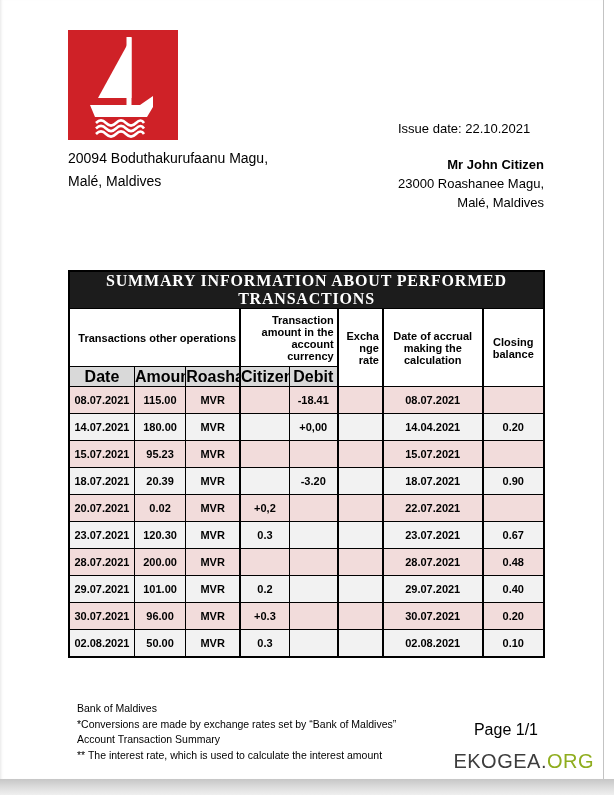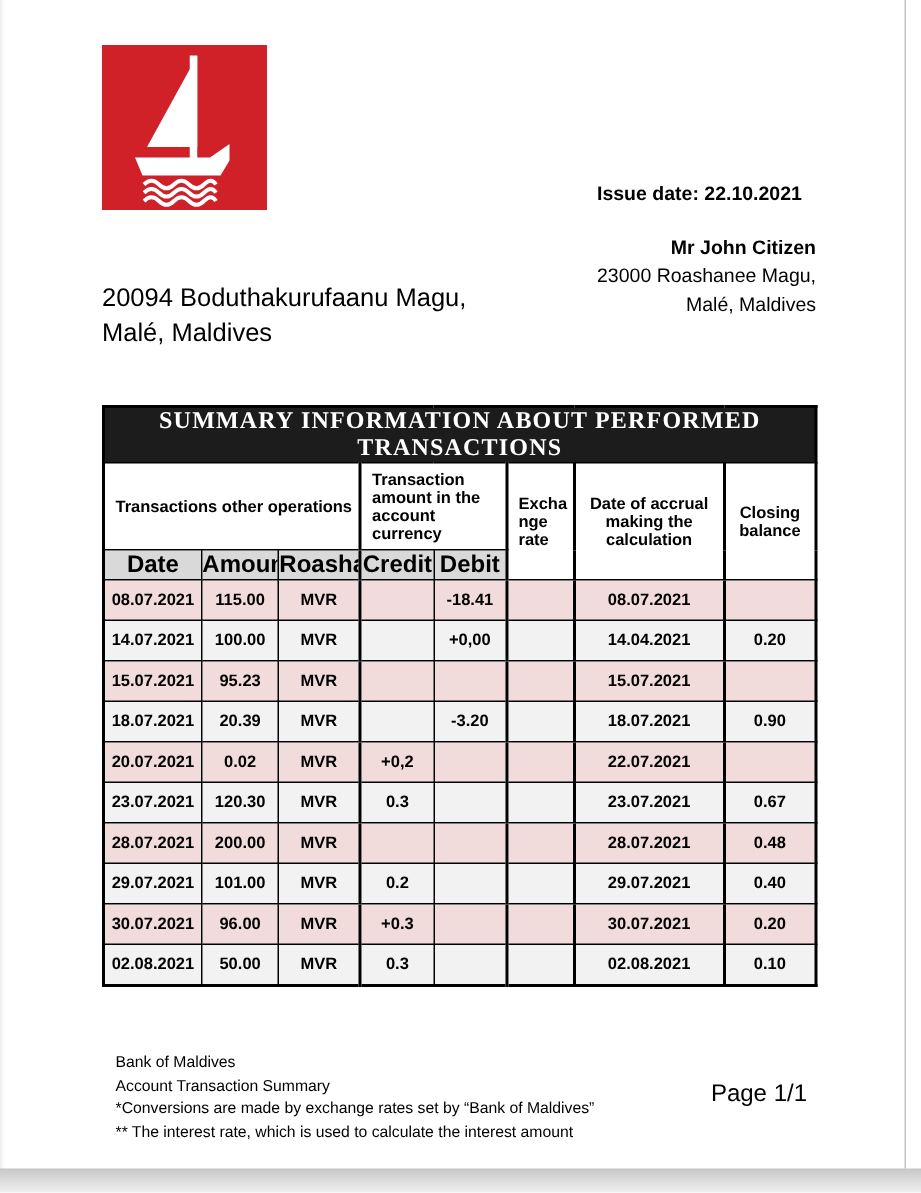--- a/index.html
+++ b/index.html
@@ -7,35 +7,35 @@
   body { position:relative; overflow:hidden; }
 
   .page { position:absolute; left:0; top:0; width:604px; height:779px; background:#fff;
           border-right:1px solid #c3c3c3; box-shadow: inset 3px 0 3px -2px rgba(0,0,0,.10); }
   .bottom-strip { position:absolute; left:0; top:779px; width:614px; height:16px;
           background:linear-gradient(180deg,#c6c6c6 0%,#dedede 55%,#efefef 100%); }
 
   .logo-box { position:absolute; left:68px; top:30px; width:110px; height:110px; }
   .logo-box svg { display:block; width:110px; height:110px; }
 
-  .sender { position:absolute; left:68px; top:147px; font-size:17px; line-height:23px;margin-top:40px; }
-  .issue  { position:absolute; left:398px; top:121px; font-size:13px;font-weight:bold; }
+  .sender { position:absolute; left:68px; top:147px; font-size:14px; line-height:23px; }
+  .issue  { position:absolute; left:398px; top:121px; font-size:13px; }
   .recipient { position:absolute; left:398px; top:155px; font-size:13px; line-height:19px;text-align:right; }
   .recipient .name { font-weight:bold; }
 
   table.doc-table { position:absolute; left:68px; top:270px; width:477px;
           border-collapse:collapse; table-layout:fixed; }
   .doc-table th, .doc-table td { border:1px solid #000; overflow:hidden; }
 
   .title-cell { background:var(--bar-bg); color:#fff; font-family:"Liberation Serif",serif;
           font-size:16px; font-weight:bold; letter-spacing:.8px; height:33px;
           text-align:center; border:2px solid #000; border-bottom:1px solid #000; }
 
   .group-row th { height:58px; font-size:11px; font-weight:bold; background:#fff; vertical-align:middle; }
-  .gh-left   { text-align:left; padding:2px 3px 2px 7px; overflow-wrap:break-word; }
+  .gh-left   { text-align:right; padding:2px 3px 2px 7px; overflow-wrap:break-word; }
   .gh-center { text-align:center; padding:2px 3px; }
 
   .sub-row th { height:20px; font-size:16px; font-weight:bold; 
           background:var(--subheader-bg); vertical-align:middle; }
 
   tbody td { height:27px; font-size:11px; font-weight:700; text-align:center; vertical-align:middle; }
   tbody tr:nth-child(odd)  td { background:var(--row-pink); }
   tbody tr:nth-child(even) td { background:var(--row-light); }
   .thickL { border-left-width:2px !important; }
   table.doc-table { border:2px solid #000; }
@@ -96,38 +96,38 @@
         <th colspan="3" class="gh-left">Transactions other operations</th>
         <th colspan="2" class="gh-left thickL">Transaction amount in the account currency</th>
         <th rowspan="2" class="gh-left thickL">Exchange rate</th>
         <th rowspan="2" class="gh-center thickL">Date of accrual making the calculation</th>
         <th rowspan="2" class="gh-center thickL">Closing balance</th>
       </tr>
       <tr class="sub-row">
         <th>Date</th>
         <th>Amount</th>
         <th>Roashanee</th>
-        <th class="thickL">Credit</th>
+        <th class="thickL">Citizen</th>
         <th>Debit</th>
       </tr>
     </thead>
     <tbody id="rows-body">
         <tr>
           <td>08.07.2021</td>
           <td>115.00</td>
           <td>MVR</td>
           <td class="thickL"></td>
           <td>-18.41</td>
           <td class="thickL"></td>
           <td class="thickL">08.07.2021</td>
           <td class="thickL"></td>
         </tr>
         <tr>
           <td>14.07.2021</td>
-          <td>100.00</td>
+          <td>180.00</td>
           <td>MVR</td>
           <td class="thickL"></td>
           <td>+0,00</td>
           <td class="thickL"></td>
           <td class="thickL">14.04.2021</td>
           <td class="thickL">0.20</td>
         </tr>
         <tr>
           <td>15.07.2021</td>
           <td>95.23</td>
@@ -206,22 +206,25 @@
           <td></td>
           <td class="thickL"></td>
           <td class="thickL">02.08.2021</td>
           <td class="thickL">0.10</td>
         </tr>
       </tbody>
   </table>
 
   <div class="footer">
     <div>Bank of Maldives</div>
+    <div>*Conversions are made by exchange rates set by “Bank of Maldives”</div>
     <div>Account Transaction Summary</div>
-    <div>*Conversions are made by exchange rates set by “Bank of Maldives”</div>
     <div>** The interest rate, which is used to calculate the interest amount</div>
   </div>
   <div class="page-number">Page 1/1</div>
 
+  <div class="watermark">
+    <span>EKOGEA.</span><span class="wm-green">ORG</span>
+  </div>
 
 </div>
 
 <div class="bottom-strip"></div>
 
 </body></html>

